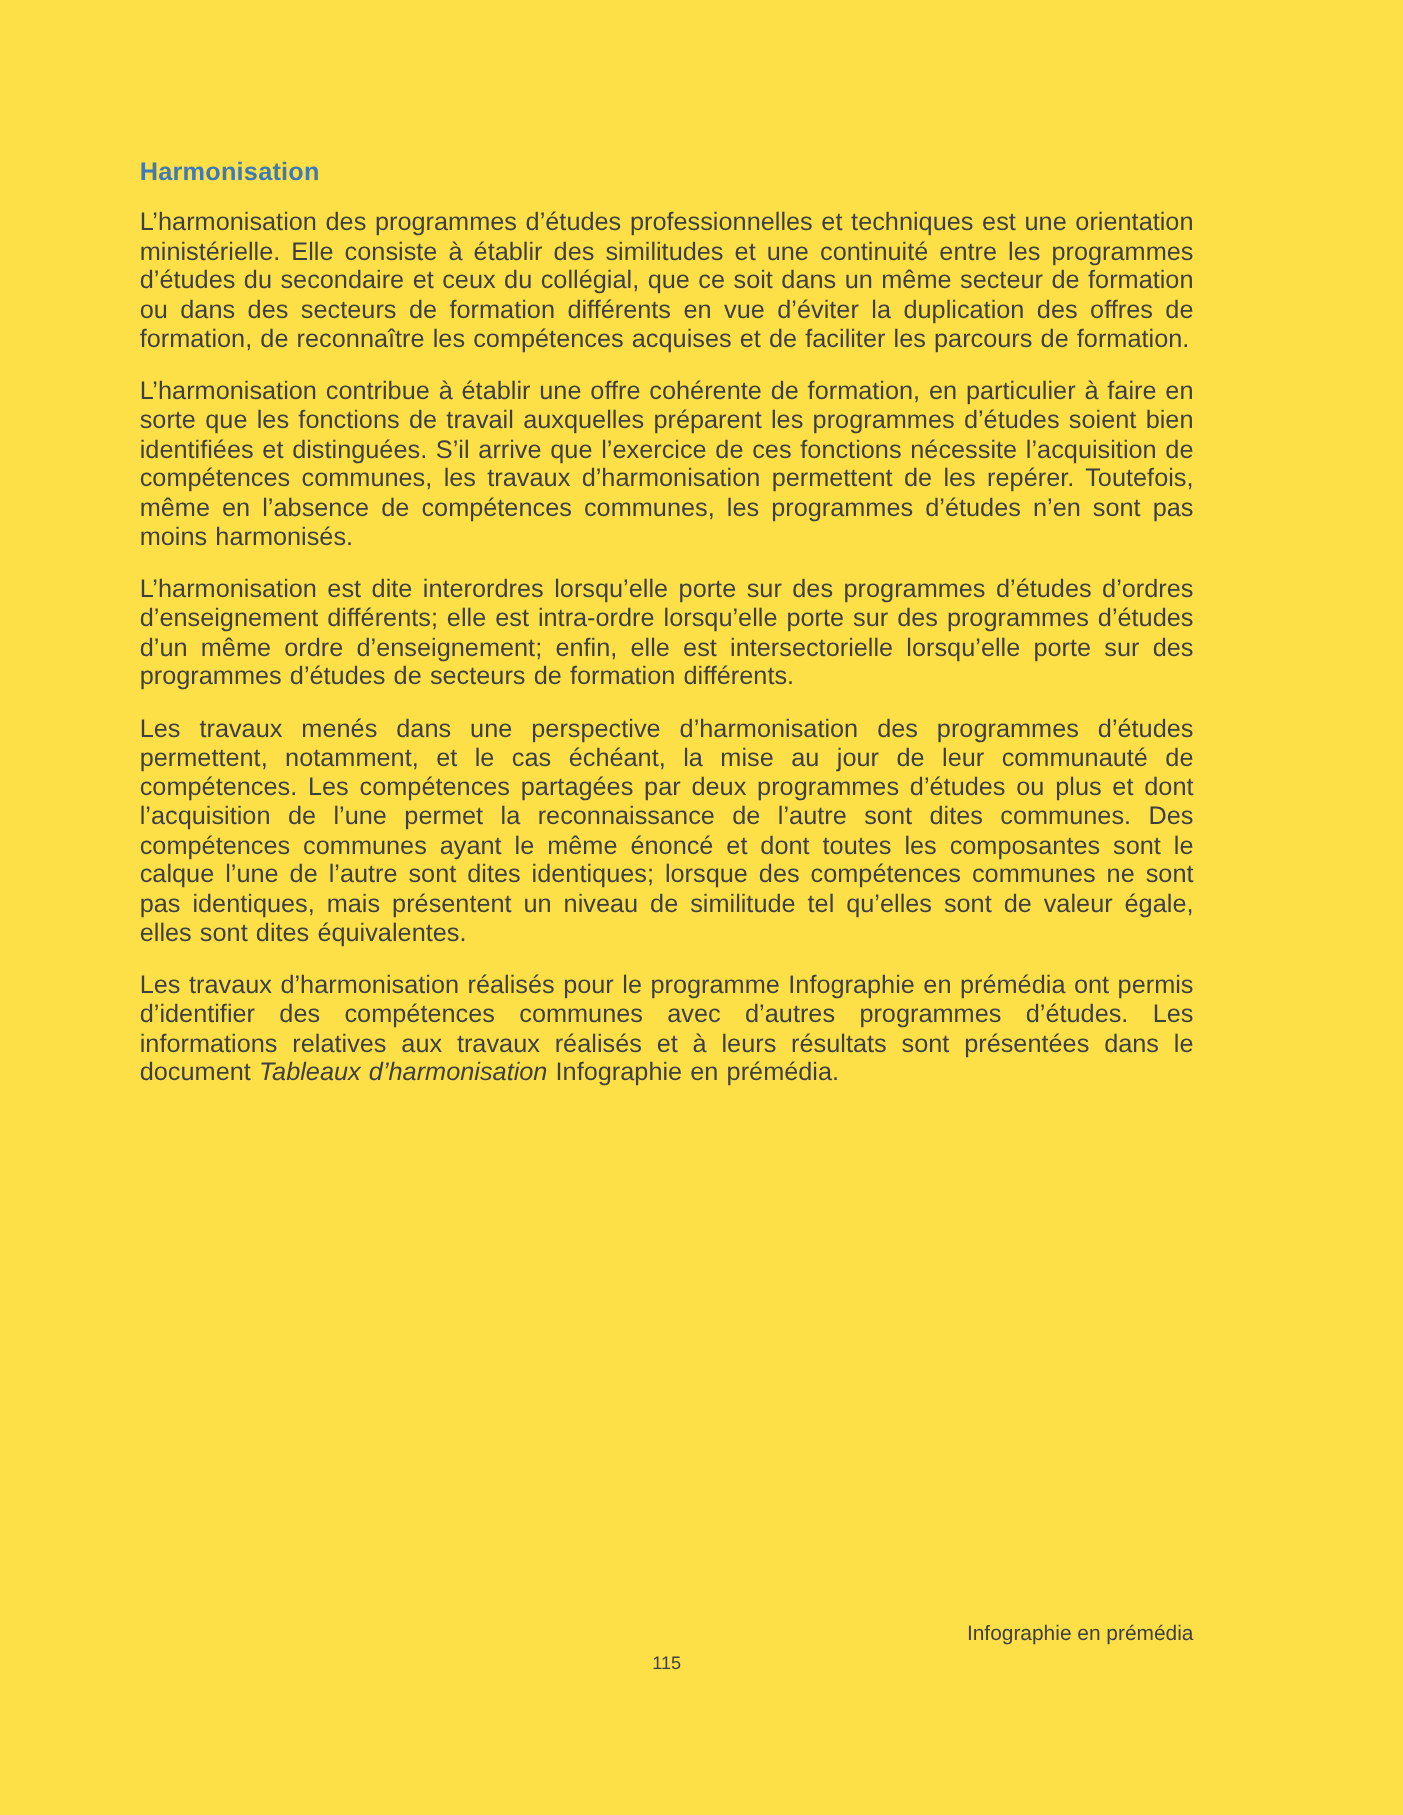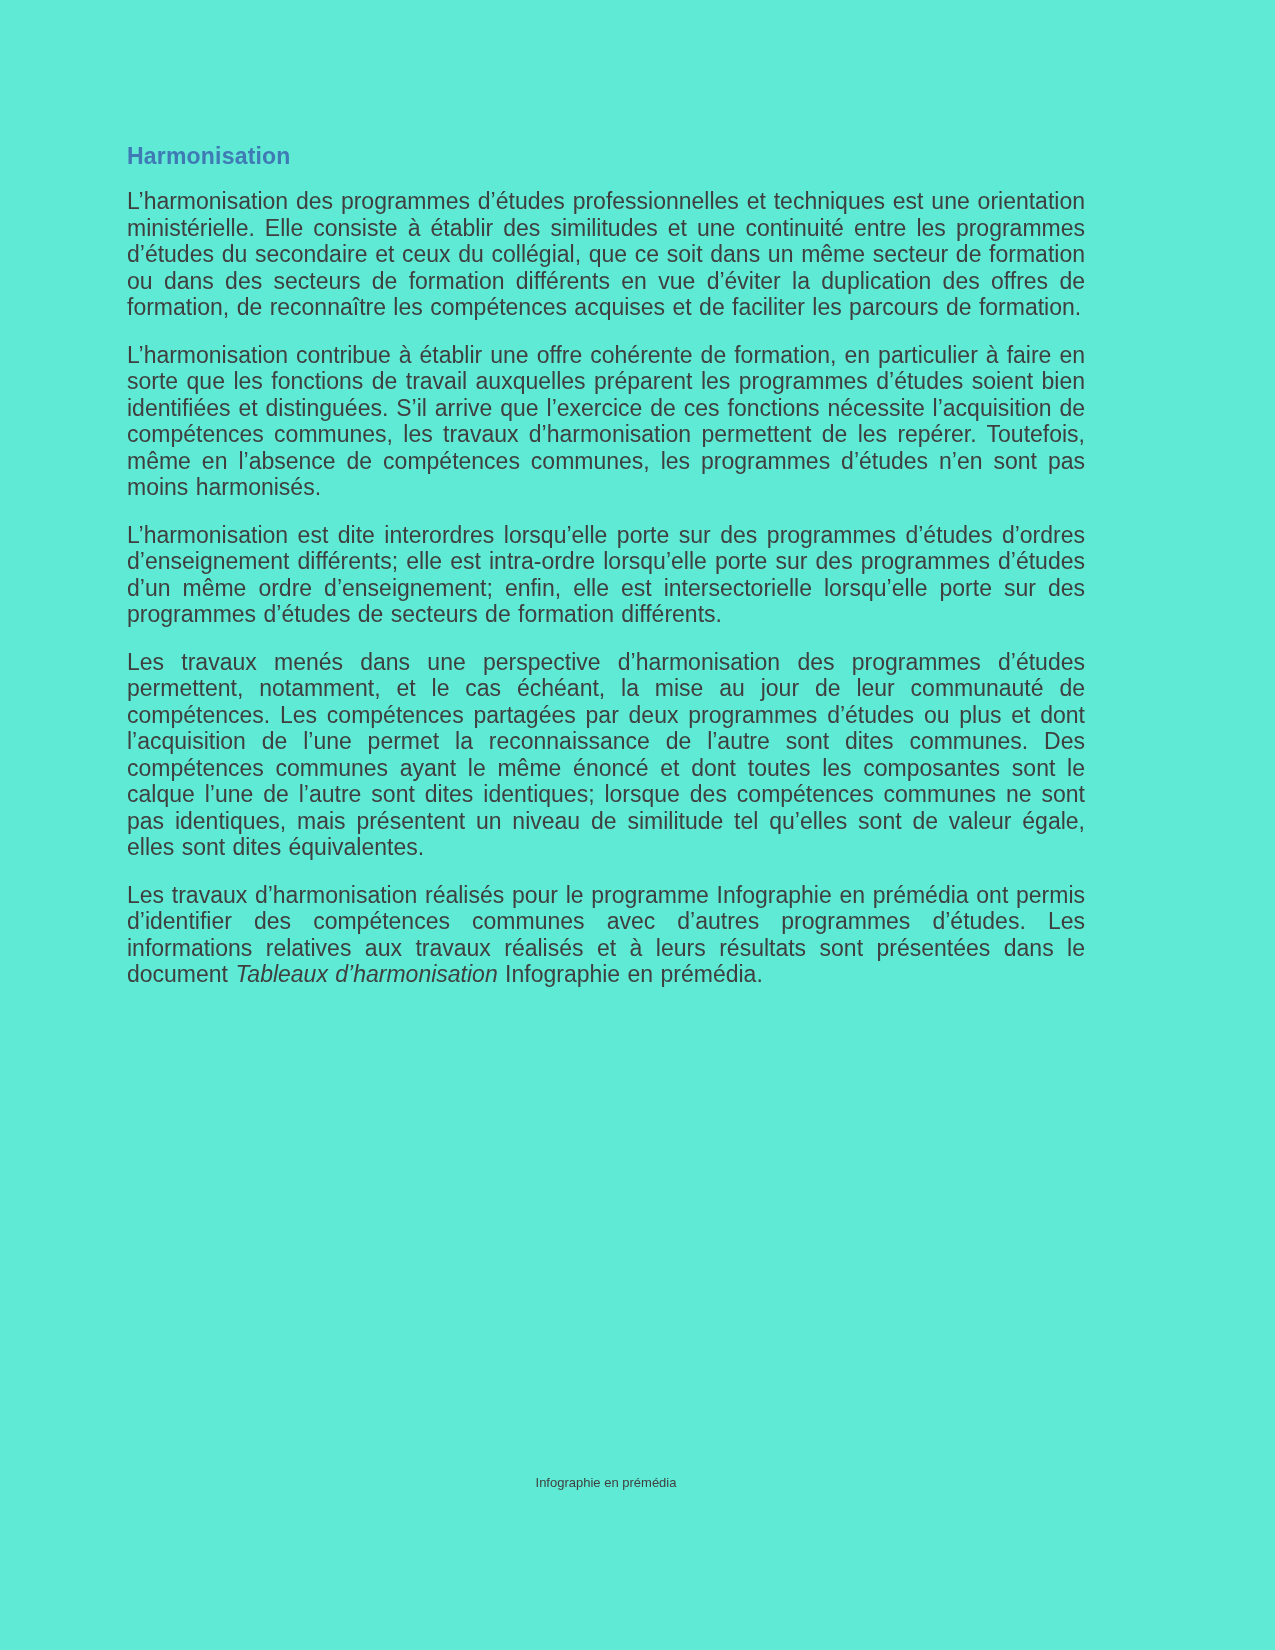--- a/index.html
+++ b/index.html
@@ -6,21 +6,21 @@
 
   html, body {
     background: #ffffff;
   }
 
   .page {
     position: relative;
     width: 1275px;
     height: 1650px;
     margin: 0 auto;
-    background: #5eead4;
+    background: #fde047;
     font-family: "Liberation Sans", "DejaVu Sans", sans-serif;
     color: #3f3f3f;
     overflow: hidden;
     padding-left: 40px;
   }
 
   .content {
     position: absolute;
     top: 143px;
     left: 127px;
@@ -52,22 +52,22 @@
   }
 
   .footer {
     position: absolute;
     left: 127px;
     width: 958px;
     top: 1475px;
   }
 
   .footer-title {
-    font-size: 13px;
-    text-align: center;
+    font-size: 19px;
+    text-align: right;
     color: #3f3f3f;
   }
 
   .page-number {
     font-size: 16.5px;
     text-align: center;
     color: #3f3f3f;
     margin-top: 6px;
   }
 </style>
@@ -87,15 +87,16 @@
     <p class="body-paragraph">L’harmonisation est dite interordres lorsqu’elle porte sur des programmes d’études d’ordres d’enseignement différents; elle est intra-ordre lorsqu’elle porte sur des programmes d’études d’un même ordre d’enseignement; enfin, elle est intersectorielle lorsqu’elle porte sur des programmes d’études de secteurs de formation différents.</p>
 
     <p class="body-paragraph">Les travaux menés dans une perspective d’harmonisation des programmes d’études permettent, notamment, et le cas échéant, la mise au jour de leur communauté de compétences. Les compétences partagées par deux programmes d’études ou plus et dont l’acquisition de l’une permet la reconnaissance de l’autre sont dites communes. Des compétences communes ayant le même énoncé et dont toutes les composantes sont le calque l’une de l’autre sont dites identiques; lorsque des compétences communes ne sont pas identiques, mais présentent un niveau de similitude tel qu’elles sont de valeur égale, elles sont dites équivalentes.</p>
 
     <p class="body-paragraph"><span>Les travaux d’harmonisation réalisés pour le programme Infographie en prémédia ont permis d’identifier des compétences communes avec d’autres programmes d’études. Les informations relatives aux travaux réalisés et à leurs résultats sont présentées dans le document </span><em class="doc-title">Tableaux d’harmonisation</em><span> Infographie en prémédia.</span></p>
 
   </div>
 
   <div class="footer">
     <div class="footer-title">Infographie en prémédia</div>
+    <div class="page-number">115</div>
   </div>
 
 </div>
 
 </body></html>

